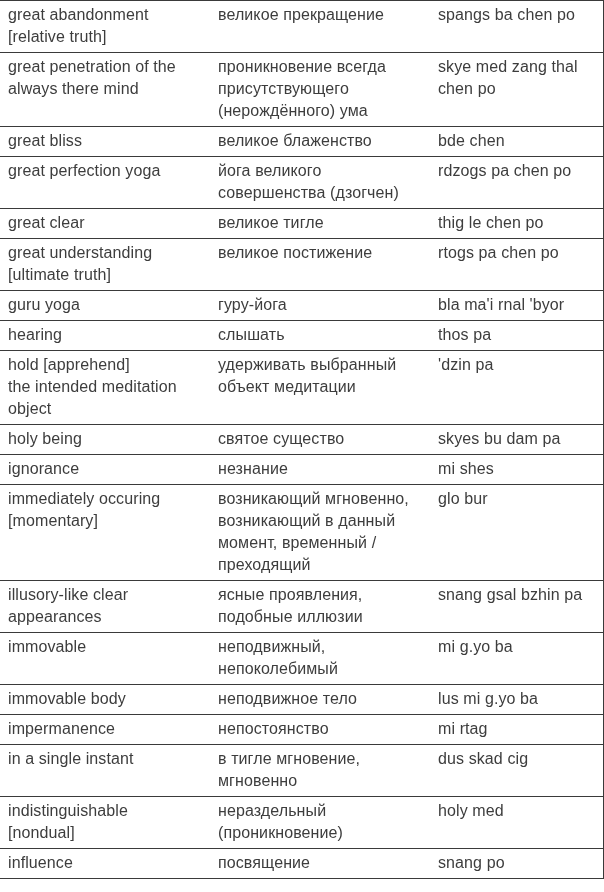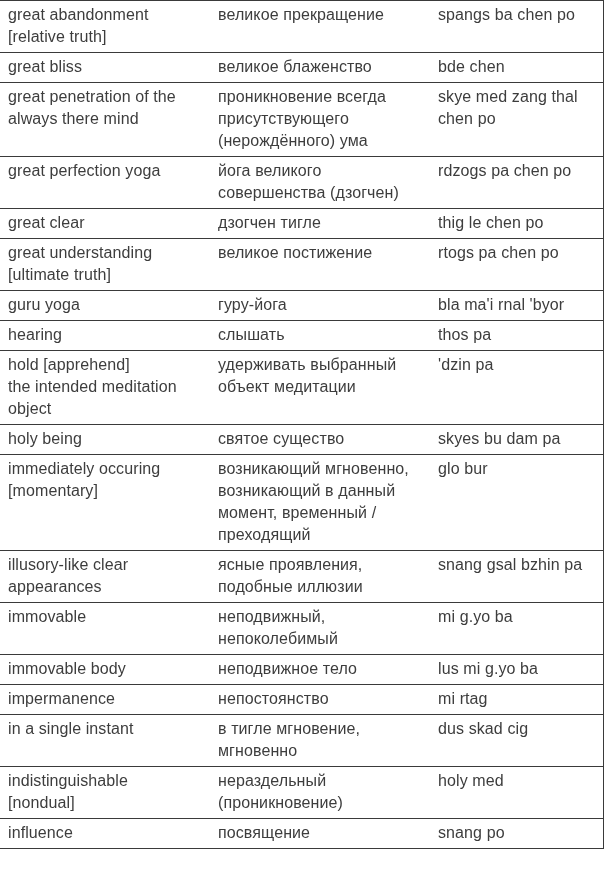--- a/index.html
+++ b/index.html
@@ -51,42 +51,42 @@
   </colgroup>
   <tbody>
 
   <tr>
         <td>great abandonment
 [relative truth]</td>
         <td>великое прекращение</td>
         <td>spangs ba chen po</td>
       </tr>
       <tr>
-        <td>great bliss</td>
-        <td>великое блаженство</td>
-        <td>bde chen</td>
-      </tr>
-      <tr>
         <td>great penetration of the
 always there mind</td>
         <td>проникновение всегда
 присутствующего
 (нерождённого) ума</td>
         <td>skye med zang thal
 chen po</td>
       </tr>
       <tr>
+        <td>great bliss</td>
+        <td>великое блаженство</td>
+        <td>bde chen</td>
+      </tr>
+      <tr>
         <td>great perfection yoga</td>
         <td>йога великого
 совершенства (дзогчен)</td>
         <td>rdzogs pa chen po</td>
       </tr>
       <tr>
         <td>great clear</td>
-        <td>дзогчен тигле</td>
+        <td>великое тигле</td>
         <td>thig le chen po</td>
       </tr>
       <tr>
         <td>great understanding
 [ultimate truth]</td>
         <td>великое постижение</td>
         <td>rtogs pa chen po</td>
       </tr>
       <tr>
         <td>guru yoga</td>
@@ -103,20 +103,25 @@
 the intended meditation
 object</td>
         <td>удерживать выбранный
 объект медитации</td>
         <td>'dzin pa</td>
       </tr>
       <tr>
         <td>holy being</td>
         <td>святое существо</td>
         <td>skyes bu dam pa</td>
+      </tr>
+      <tr>
+        <td>ignorance</td>
+        <td>незнание</td>
+        <td>mi shes</td>
       </tr>
       <tr>
         <td>immediately occuring
 [momentary]</td>
         <td>возникающий мгновенно,
 возникающий в данный
 момент, временный /
 преходящий</td>
         <td>glo bur</td>
       </tr>

